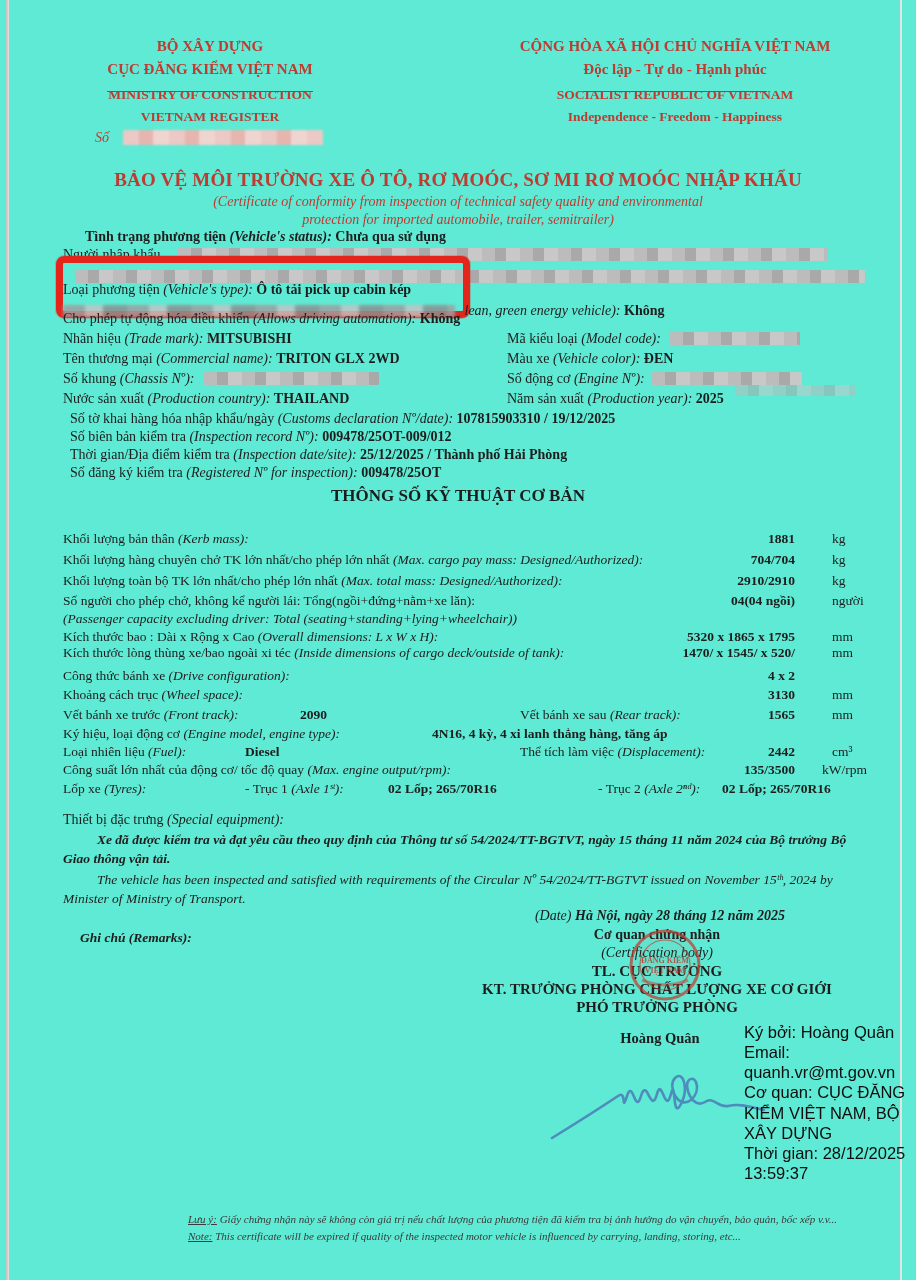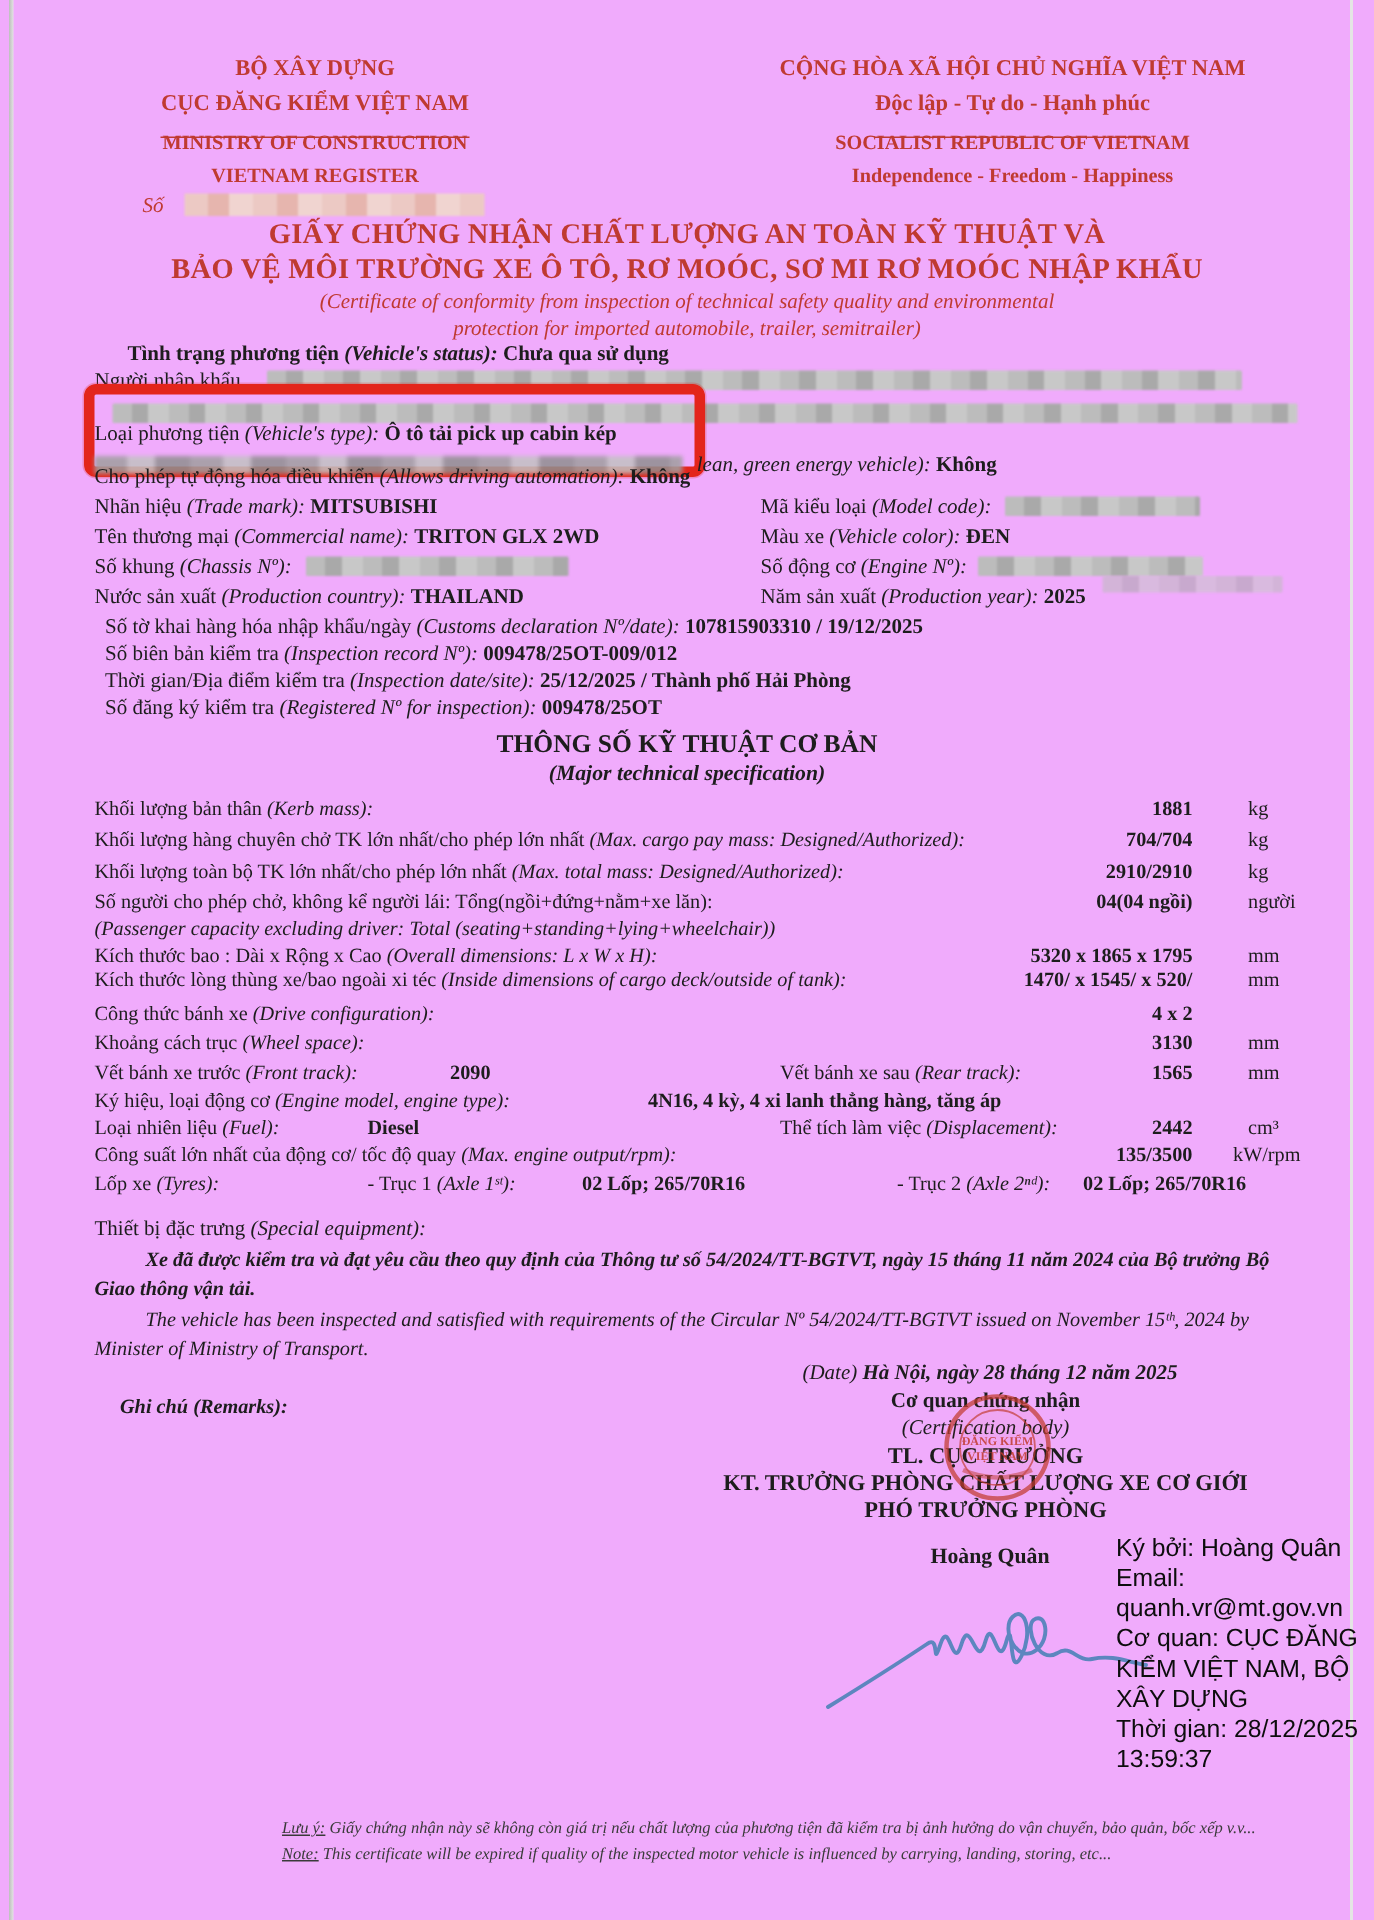--- a/index.html
+++ b/index.html
@@ -3,21 +3,21 @@
 <meta charset="utf-8">
 <style>
   :root{
     --red:#bf3a31;
     --hred:#e3251b;
     --ink:#1d1d1d;
     --blue:#4d82b8;
   }
   html,body{margin:0;padding:0;background:#f4f4f4;}
   .page{
-    position:relative;width:916px;height:1280px;background:#f0abfc;
+    position:relative;width:916px;height:1280px;background:#5eead4;
     font-family:"Liberation Serif","DejaVu Serif",serif;color:var(--ink);
     overflow:hidden;margin:0 auto;
   }
   .edge-left{position:absolute;left:6px;top:0;bottom:0;width:3px;background:linear-gradient(90deg,#bdbdbd,#e3e3e3);}
   .edge-right{position:absolute;right:14px;top:0;bottom:0;width:2px;background:#e4e4e4;}
   .abs{position:absolute;white-space:nowrap;}
   .b{font-weight:bold;}
   .i{font-style:italic;}
   .bi{font-weight:bold;font-style:italic;}
   .red{color:var(--red);}
@@ -77,21 +77,20 @@
   <div class="abs" style="left:95px;top:128px;">
     <span class="i red" style="font-size:14px;">Số</span>
     <span class="redact-pink" style="width:200px;margin-left:10px;"></span>
   </div>
 
   <div class="abs hdr ctr" style="left:480px;top:38px;width:390px;">CỘNG HÒA XÃ HỘI CHỦ NGHĨA VIỆT NAM</div>
   <div class="abs ctr" style="left:480px;top:60px;width:390px;"><span class="hdr uline">Độc lập - Tự do - Hạnh phúc</span></div>
   <div class="abs hdr ctr" style="left:480px;top:87px;width:390px;font-size:13.5px;">SOCIALIST REPUBLIC OF VIETNAM</div>
   <div class="abs hdr ctr" style="left:480px;top:109px;width:390px;font-size:13.5px;">Independence - Freedom - Happiness</div>
 
-  <div class="abs title ctr" style="left:0;top:146px;width:916px;">GIẤY CHỨNG NHẬN CHẤT LƯỢNG AN TOÀN KỸ THUẬT VÀ</div>
   <div class="abs title ctr" style="left:0;top:169px;width:916px;">BẢO VỆ MÔI TRƯỜNG XE Ô TÔ, RƠ MOÓC, SƠ MI RƠ MOÓC NHẬP KHẨU</div>
   <div class="abs sub ctr" style="left:0;top:194px;width:916px;">(Certificate of conformity from inspection of technical safety quality and environmental</div>
   <div class="abs sub ctr" style="left:0;top:212px;width:916px;">protection for imported automobile, trailer, semitrailer)</div>
 
   <div class="abs fs14" style="left:85px;top:229px;">
     <span class="b">Tình trạng phương tiện </span><span class="bi">(Vehicle's status): </span><span class="b">Chưa qua sử dụng</span>
   </div>
 
   <div class="abs fs14" style="left:63px;top:247px;">
     <span>Người nhập khẩu</span>
@@ -158,21 +157,20 @@
     <span>Số biên bản kiểm tra </span><span class="i">(Inspection record Nº): </span><span class="b">009478/25OT-009/012</span>
   </div>
   <div class="abs fs14" style="left:70px;top:447px;">
     <span>Thời gian/Địa điểm kiểm tra </span><span class="i">(Inspection date/site): </span><span class="b">25/12/2025  / Thành phố Hải Phòng</span>
   </div>
   <div class="abs fs14" style="left:70px;top:465px;">
     <span>Số đăng ký kiểm tra </span><span class="i">(Registered Nº for inspection): </span><span class="b">009478/25OT</span>
   </div>
 
   <div class="abs b ctr" style="left:0;top:486px;width:916px;font-size:17px;">THÔNG SỐ KỸ THUẬT CƠ BẢN</div>
-  <div class="abs bi ctr" style="left:0;top:508px;width:916px;font-size:14.5px;">(Major technical specification)</div>
 
   <div class="srow" style="top:531px;">
     <span class="lab"><span>Khối lượng bản thân </span><span class="i">(Kerb mass):</span></span>
     <span class="val">1881</span>
     <span class="unit">kg</span>
   </div>
   <div class="srow" style="top:552px;">
     <span class="lab"><span>Khối lượng hàng chuyên chở TK lớn nhất/cho phép lớn nhất </span><span class="i">(Max. cargo pay mass: Designed/Authorized):</span></span>
     <span class="val">704/704</span>
     <span class="unit">kg</span>

